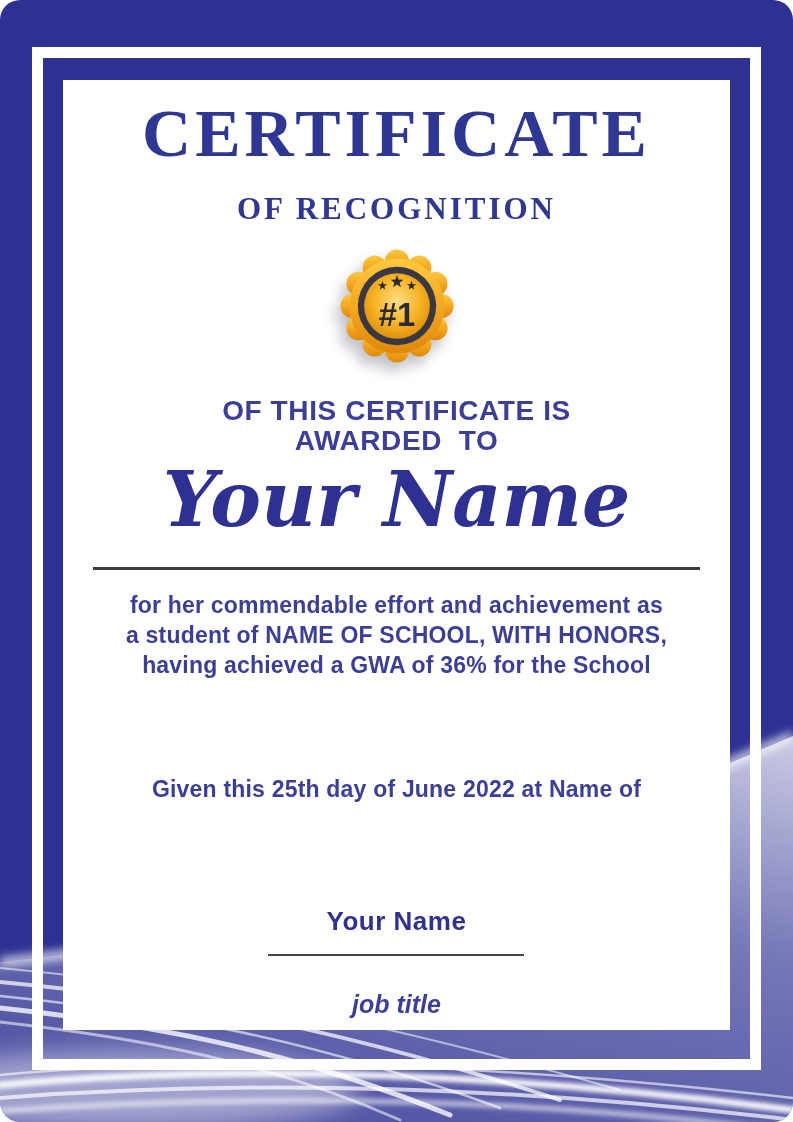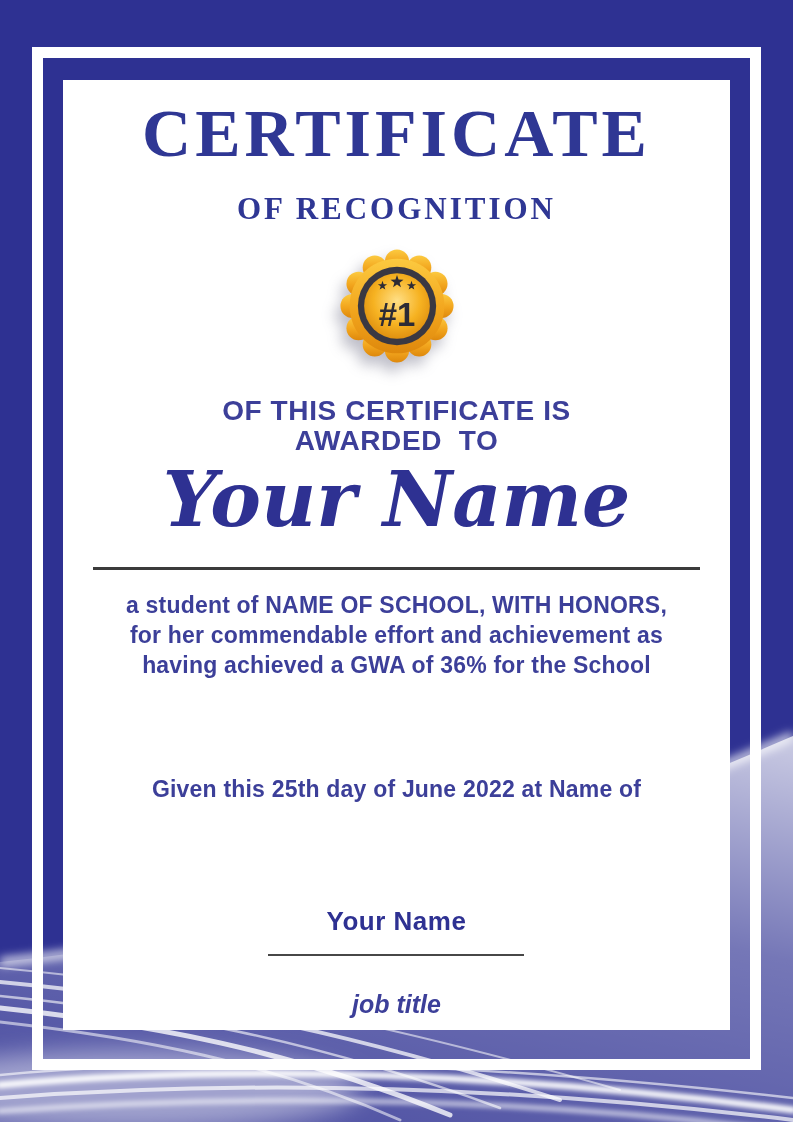--- a/index.html
+++ b/index.html
@@ -12,20 +12,21 @@
   html,body{width:793px;height:1122px;}
   body{
     font-family:"Liberation Sans","DejaVu Sans",sans-serif;
     overflow:hidden;
     background:#fff;
   }
   .page{
     position:relative;width:793px;height:1122px;
     background:var(--primary-blue,#2e3192);
     overflow:hidden;
+    border-radius:20px;
   }
   
   .outline{
     position:absolute;left:32px;top:47px;right:32px;bottom:52px;
     border:11px solid #ffffff;
     z-index:1;
   }
   
   .waves{
     position:absolute;left:0;bottom:0;width:793px;height:432px;
@@ -189,22 +190,22 @@
     <div class="award">
       <div>OF THIS CERTIFICATE IS</div>
       <div class="prewrap">AWARDED  TO</div>
     </div>
 
     <div class="name">Your Name</div>
 
     <div class="rule"></div>
 
     <div class="body-p p1">
+      <div>for her commendable effort and achievement as</div>
       <div>a student of NAME OF SCHOOL, WITH HONORS,</div>
-      <div>for her commendable effort and achievement as</div>
       <div>having achieved a GWA of 36% for the School</div>
     </div>
 
     <div class="body-p p2">
       <div>Given this 25th day of June 2022 at Name of</div>
     </div>
 
     <div class="sig-name">Your Name</div>
 
     <div class="sig-line"></div>

